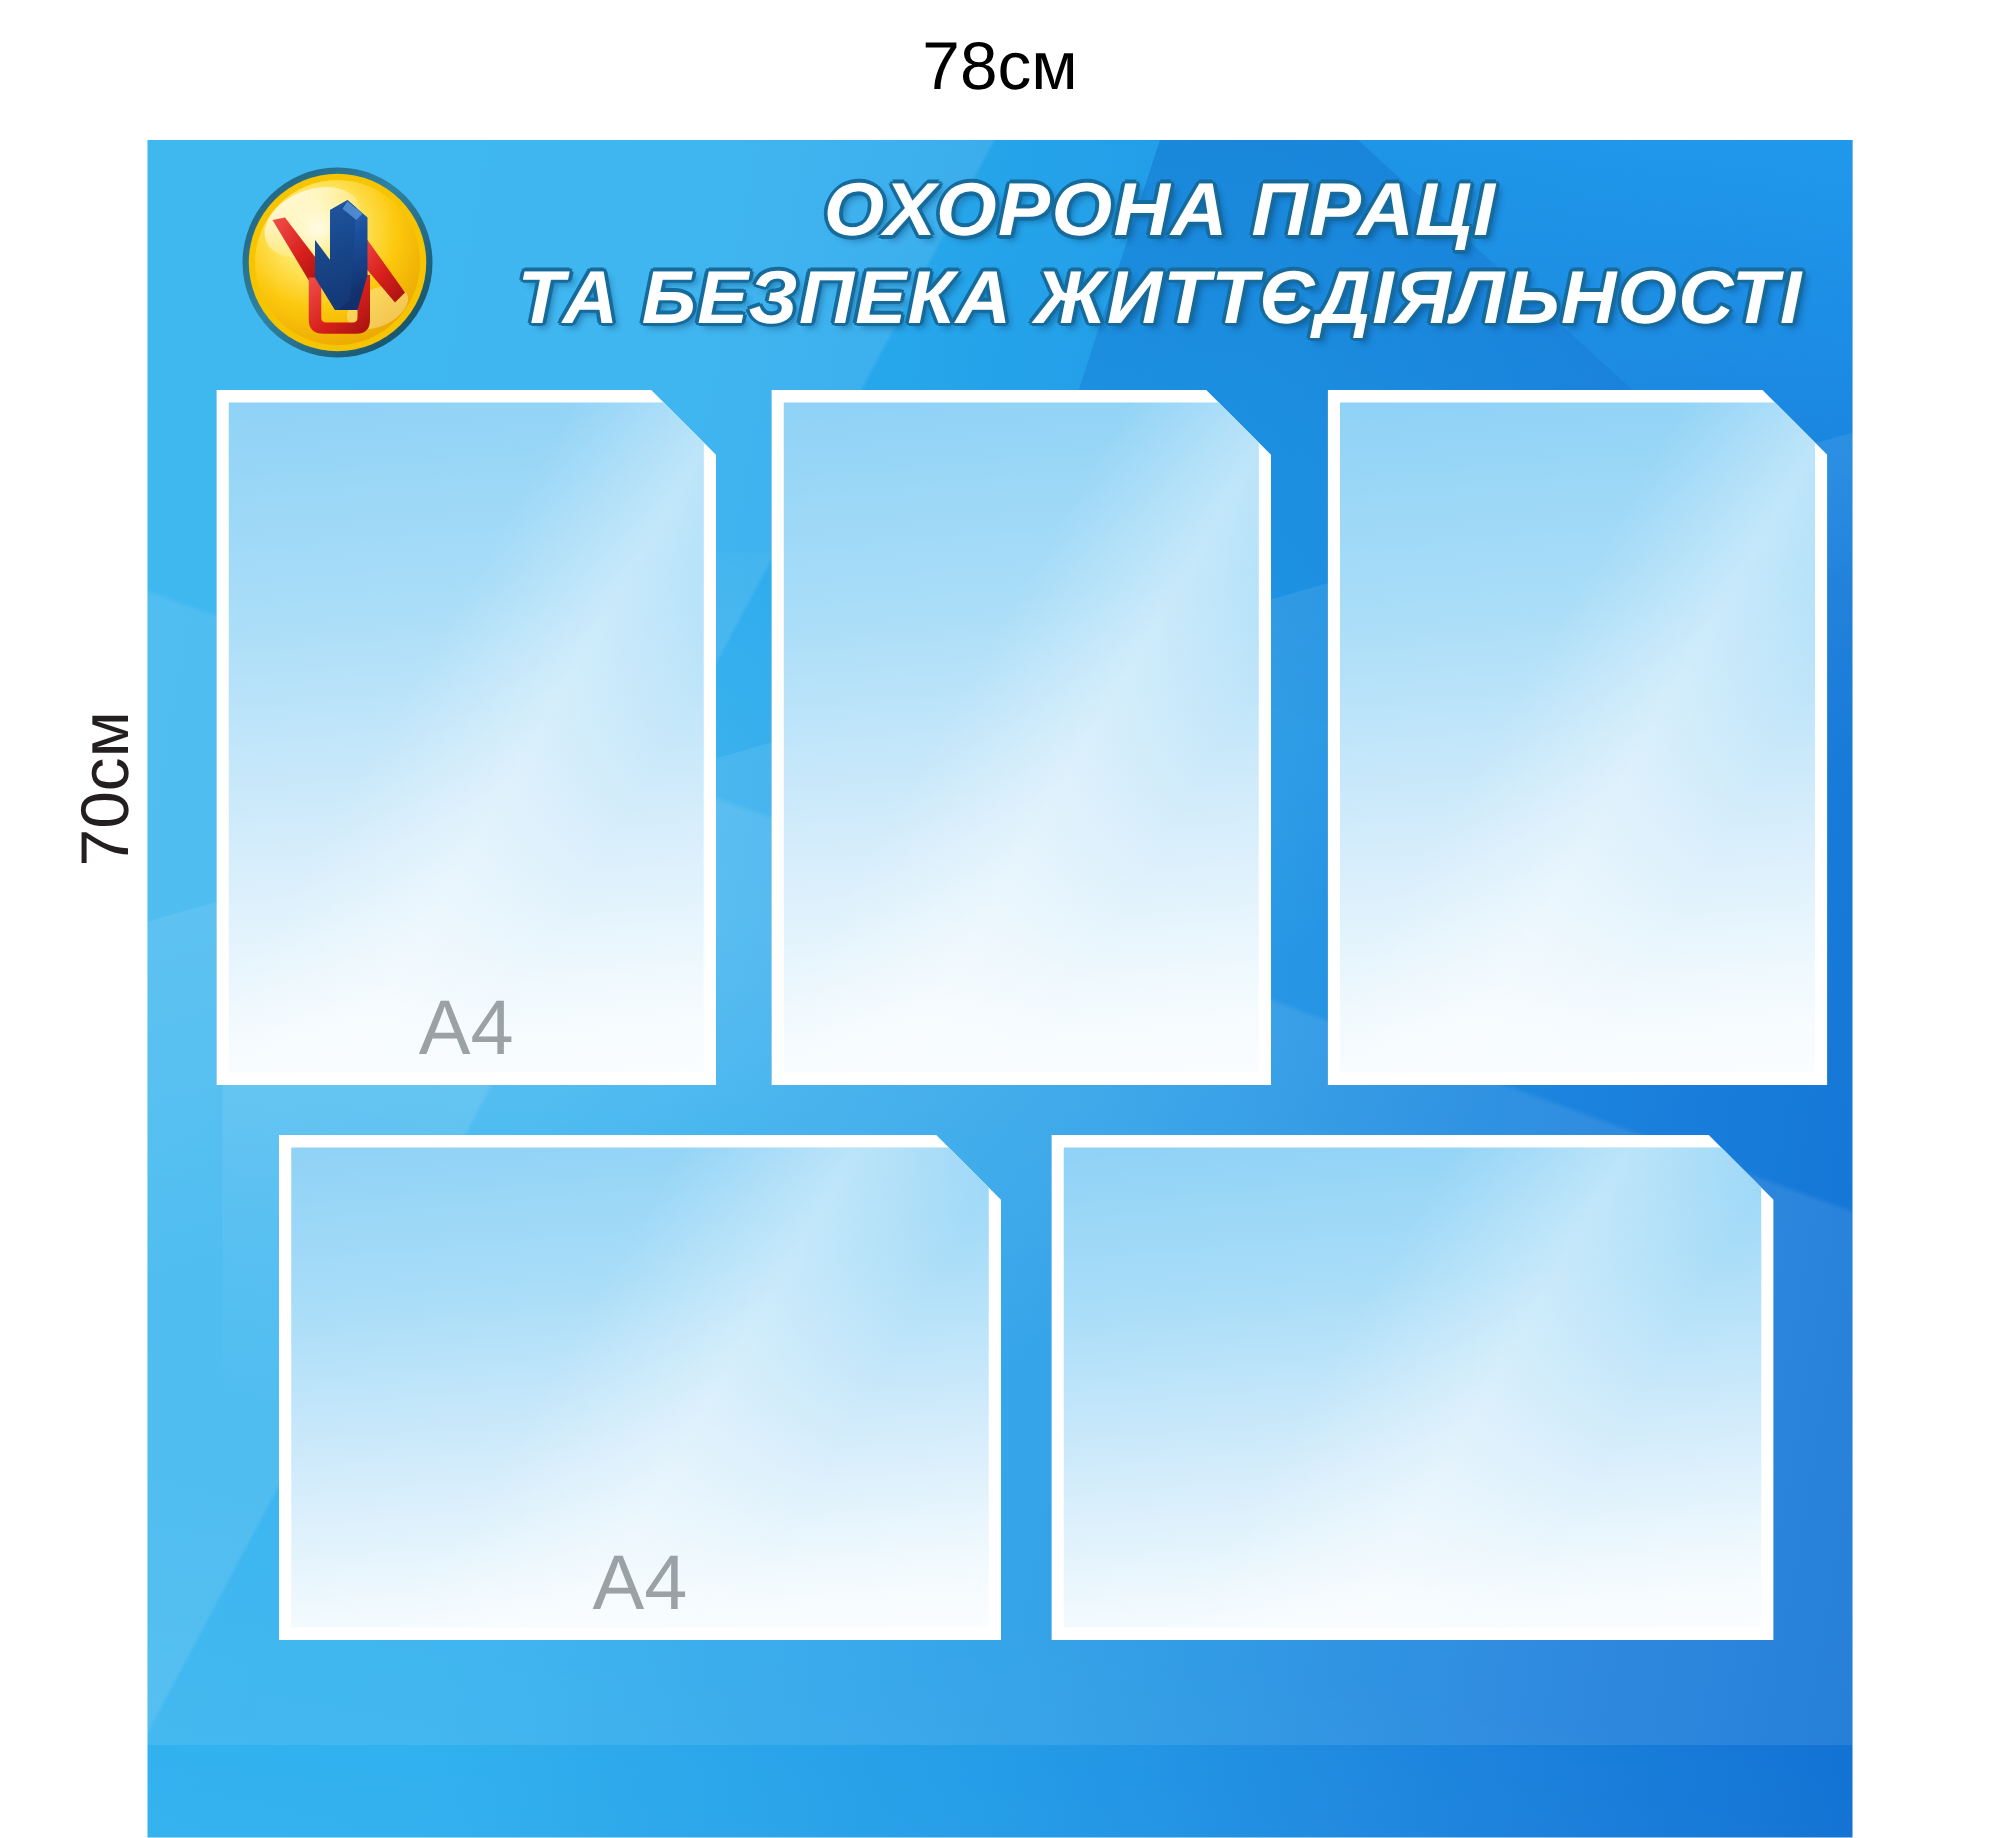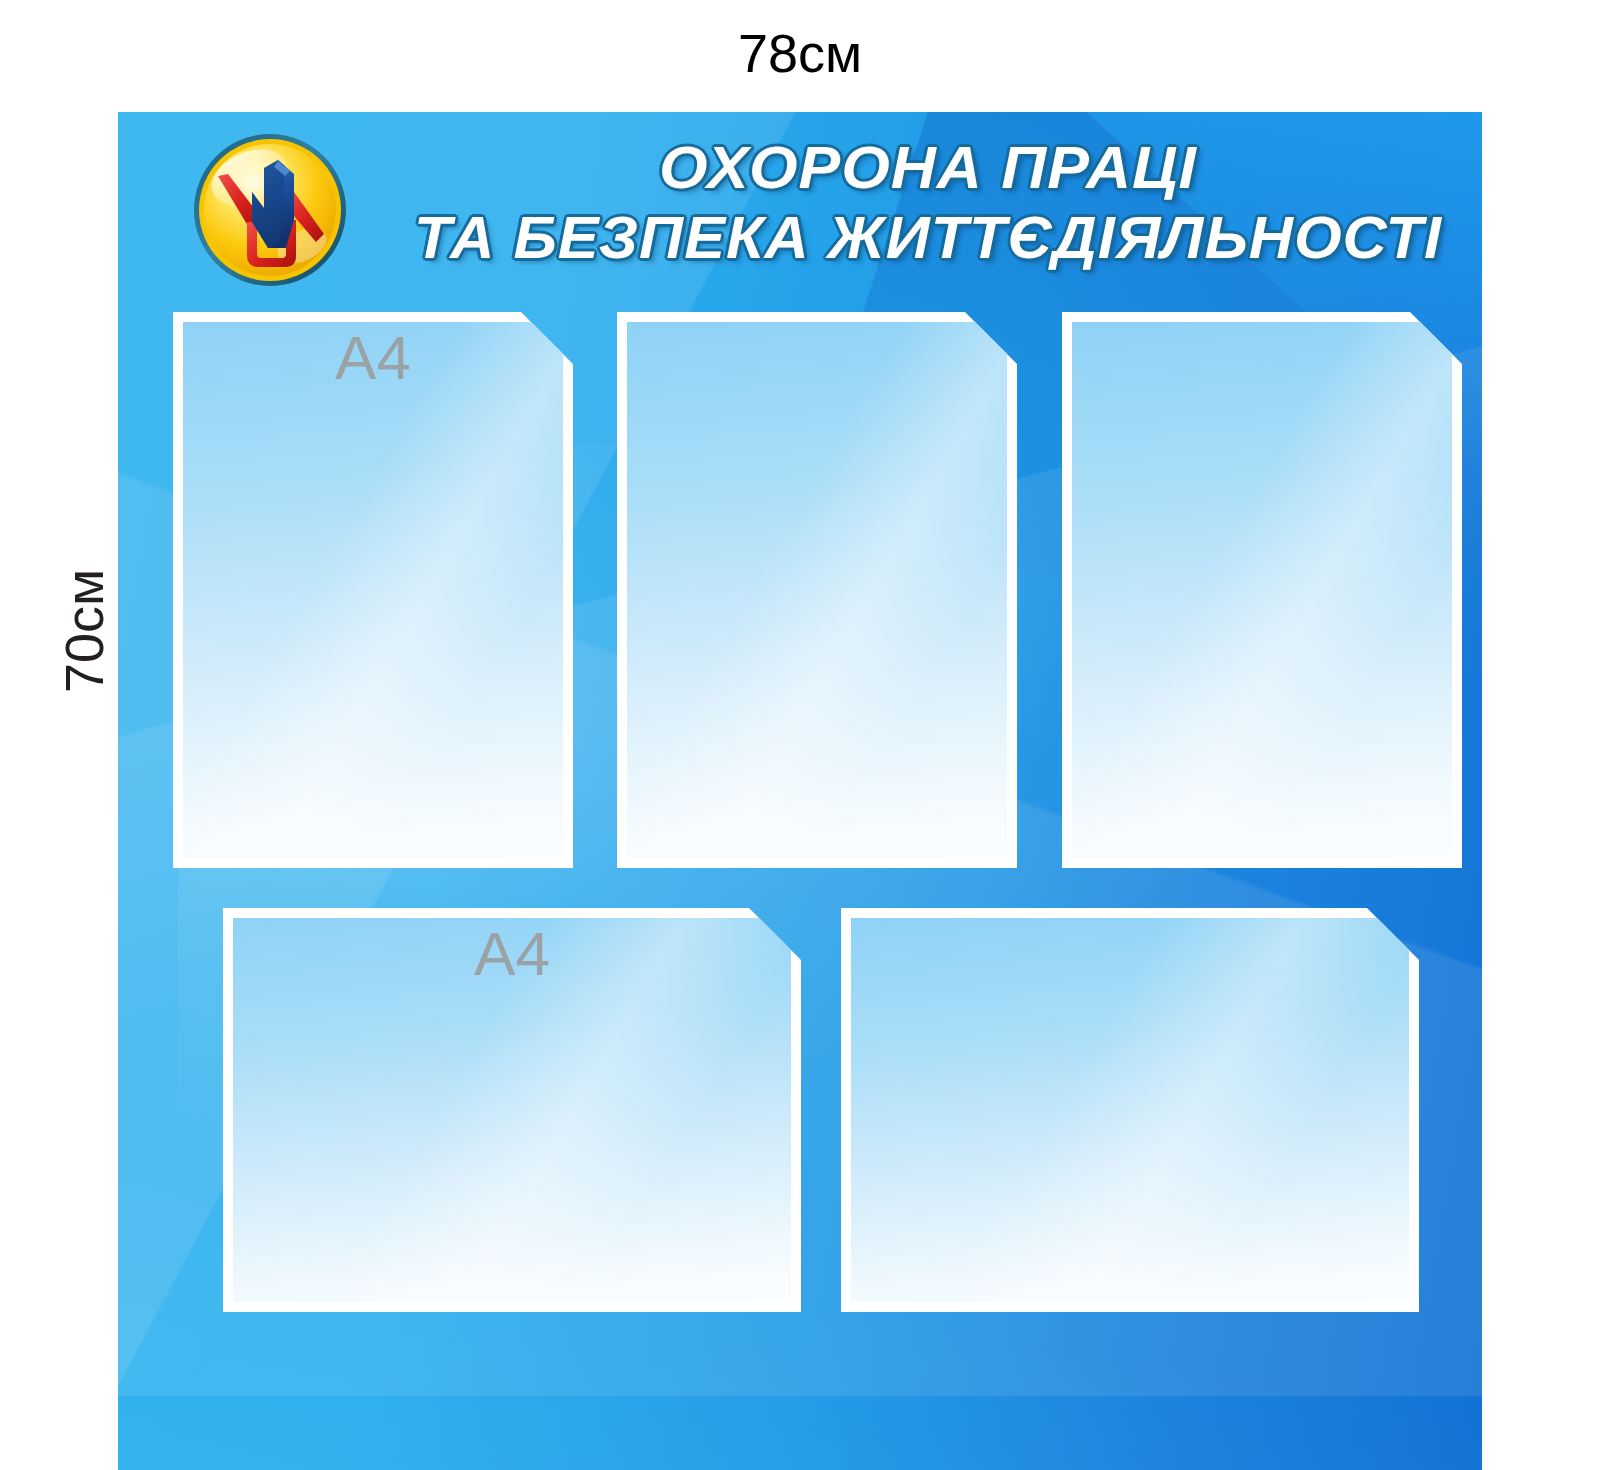--- a/index.html
+++ b/index.html
@@ -157,21 +157,21 @@
     box-shadow: 0 3px 7px rgba(0,40,90,0.28);
     padding: 10px;
     box-sizing: border-box;
   }
   .pocket-inner {
     width: 100%;
     height: 100%;
     background: linear-gradient(175deg, #8fd2f6 0%, #a9ddf8 30%, #d3ecfb 62%, #f2fafe 88%, #fbfdff 100%);
     position: relative;
     display: flex;
-    align-items: flex-start;
+    align-items: flex-end;
     justify-content: center;
   }
   .pocket-inner::after {
     content: "";
     position: absolute;
     inset: 0;
     background: linear-gradient(120deg, rgba(255,255,255,0.0) 40%, rgba(255,255,255,0.35) 58%, rgba(255,255,255,0.0) 74%);
     pointer-events: none;
   }
   .pocket-label {

